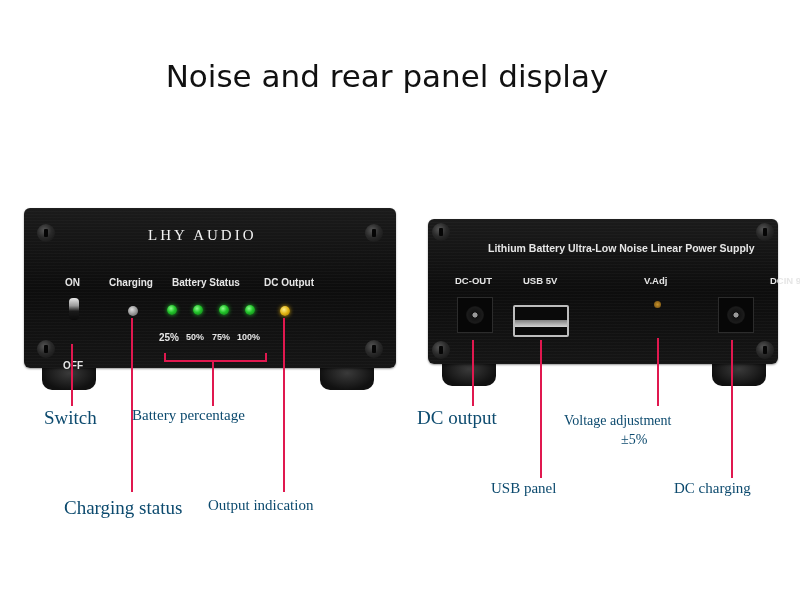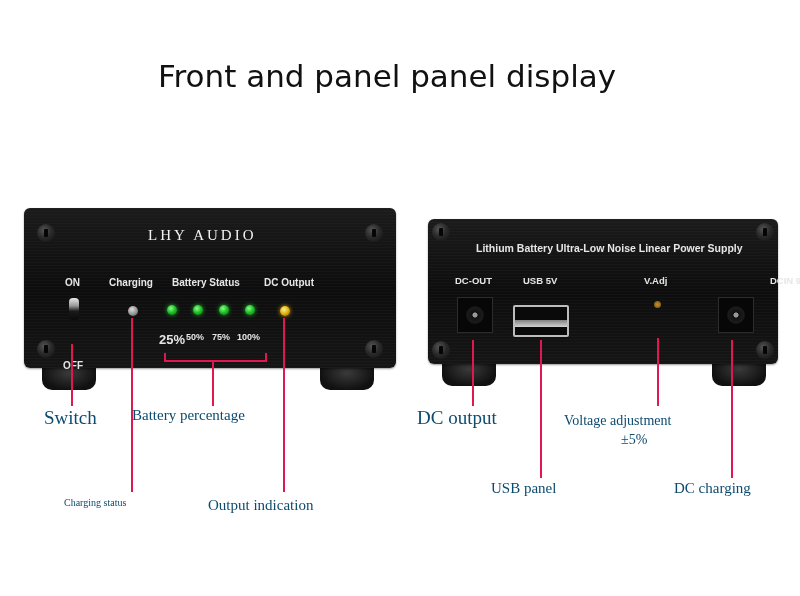--- a/index.html
+++ b/index.html
@@ -55,21 +55,21 @@
   }
   .switch-body {
     width: 10px; height: 22px; border-radius: 4px;
     background: linear-gradient(180deg, #e9e9e9 0%, #9a9a9a 35%, #1a1a1a 60%, #0b0b0b 100%);
   }
   .vadj { width: 7px; height: 7px; border-radius: 50%; background: radial-gradient(circle, #c8922a 0%, #6c4a10 100%); }
 </style>
 </head>
 <body>
 
-<div class="abs title">Front and panel panel display</div>
+<div class="abs title">Noise and rear panel display</div>
 
 <div class="abs foot" style="left:42px; top:366px; width:54px; height:24px;"></div>
 <div class="abs foot" style="left:320px; top:366px; width:54px; height:24px;"></div>
 
 <div class="abs panel" style="left:24px; top:208px; width:372px; height:160px;">
   <div class="abs screw" style="left:13px; top:16px;"></div>
   <div class="abs screw" style="left:341px; top:16px;"></div>
   <div class="abs screw" style="left:13px; top:132px;"></div>
   <div class="abs screw" style="left:341px; top:132px;"></div>
 
@@ -81,53 +81,53 @@
 
   <div class="abs ptext" style="left:85px; top:69px;">Charging</div>
   <div class="abs led off" style="left:104px; top:98px;"></div>
 
   <div class="abs ptext" style="left:148px; top:69px;">Battery Status</div>
   <div class="abs led green" style="left:143px; top:97px;"></div>
   <div class="abs led green" style="left:169px; top:97px;"></div>
   <div class="abs led green" style="left:195px; top:97px;"></div>
   <div class="abs led green" style="left:221px; top:97px;"></div>
 
-  <div class="abs ptext" style="left:135px; top:124px; font-size:13px;">25%</div>
+  <div class="abs ptext" style="left:135px; top:124px; font-size:10px;">25%</div>
   <div class="abs ptext" style="left:162px; top:124px; font-size:9px;">50%</div>
   <div class="abs ptext" style="left:188px; top:124px; font-size:9px;">75%</div>
   <div class="abs ptext" style="left:213px; top:124px; font-size:9px;">100%</div>
 
   <div class="abs ptext" style="left:240px; top:69px;">DC Output</div>
   <div class="abs led amber" style="left:256px; top:98px;"></div>
 
   <div class="abs line" style="left:140px; top:152px; width:103px; height:2px;"></div>
   <div class="abs line" style="left:140px; top:145px; width:2px; height:9px;"></div>
   <div class="abs line" style="left:241px; top:145px; width:2px; height:9px;"></div>
 </div>
 
 <div class="abs line" style="left:71px; top:344px; width:2px; height:62px;"></div>
 <div class="abs line" style="left:131px; top:318px; width:2px; height:174px;"></div>
 <div class="abs line" style="left:212px; top:362px; width:2px; height:44px;"></div>
 <div class="abs line" style="left:283px; top:318px; width:2px; height:174px;"></div>
 
 <div class="abs label" style="left:44px; top:407px; font-size:19px;">Switch</div>
 <div class="abs label" style="left:132px; top:407px; font-size:15px;">Battery percentage</div>
-<div class="abs label" style="left:64px; top:497px; font-size:10px;">Charging status</div>
+<div class="abs label" style="left:64px; top:497px; font-size:19px;">Charging status</div>
 <div class="abs label" style="left:208px; top:497px; font-size:15px;">Output indication</div>
 
 <div class="abs foot" style="left:442px; top:362px; width:54px; height:24px;"></div>
 <div class="abs foot" style="left:712px; top:362px; width:54px; height:24px;"></div>
 
 <div class="abs panel" style="left:428px; top:219px; width:350px; height:145px;">
   <div class="abs screw" style="left:4px; top:4px;"></div>
   <div class="abs screw" style="left:328px; top:4px;"></div>
   <div class="abs screw" style="left:4px; top:122px;"></div>
   <div class="abs screw" style="left:328px; top:122px;"></div>
 
-  <div class="abs ptext" style="left:48px; top:23px; font-size:10.5px;">Lithium Battery Ultra-Low Noise Linear Power Supply</div>
+  <div class="abs ptext" style="left:60px; top:23px; font-size:10.5px;">Lithium Battery Ultra-Low Noise Linear Power Supply</div>
 
   <div class="abs ptext" style="left:27px; top:56px; font-size:9.5px;">DC-OUT</div>
   <div class="abs jack" style="left:29px; top:78px;">
       <div class="hole"></div>
     </div>
 
   <div class="abs ptext" style="left:95px; top:56px; font-size:9.5px;">USB 5V</div>
   <div class="abs usb" style="left:85px; top:86px;"></div>
 
   <div class="abs ptext" style="left:216px; top:56px; font-size:9.5px;">V.Adj</div>

